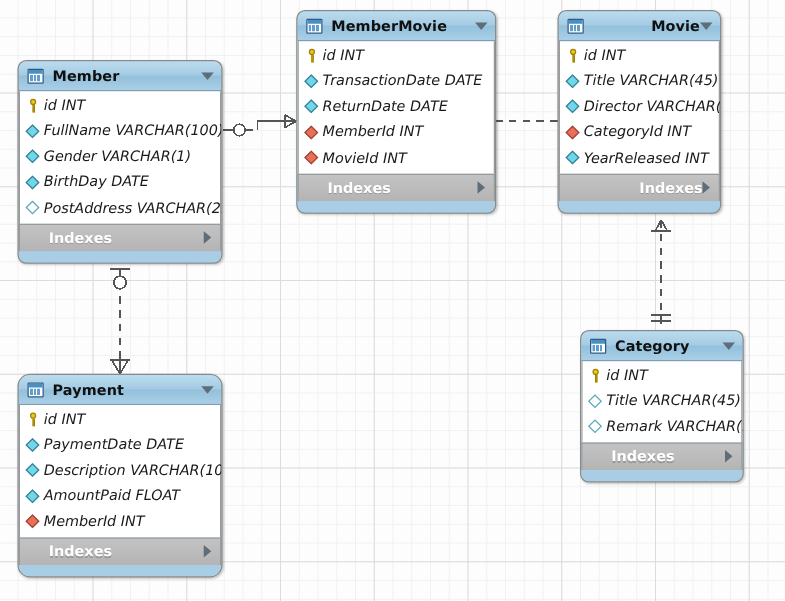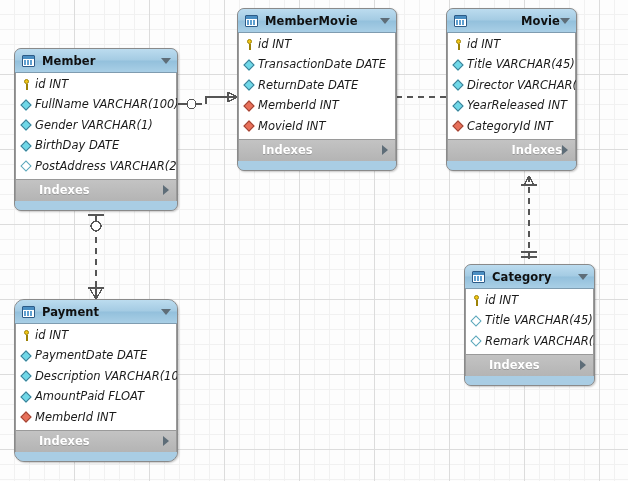--- a/index.html
+++ b/index.html
@@ -328,26 +328,26 @@
           </div>
           <div class="col">
             <span class="gl gl-dia"></span>
             <span class="col-label">Title VARCHAR(45)</span>
           </div>
           <div class="col">
             <span class="gl gl-dia"></span>
             <span class="col-label">Director VARCHAR(45)</span>
           </div>
           <div class="col">
-            <span class="gl gl-dia"></span>
-            <span class="col-label">YearReleased INT</span>
-          </div>
-          <div class="col">
             <span class="gl gl-dia gl-dia-fk"></span>
             <span class="col-label">CategoryId INT</span>
+          </div>
+          <div class="col">
+            <span class="gl gl-dia"></span>
+            <span class="col-label">YearReleased INT</span>
           </div>
         </div>
         <div class="tbl-indexes">
           <span class="lbl">Indexes</span>
           <span class="caret-right"></span>
         </div>
         <div class="tbl-footer"></div>
       </div>
       <div class="tbl" style="left: 464px; top: 264px; width: 131px;">
         <div class="tbl-header">

